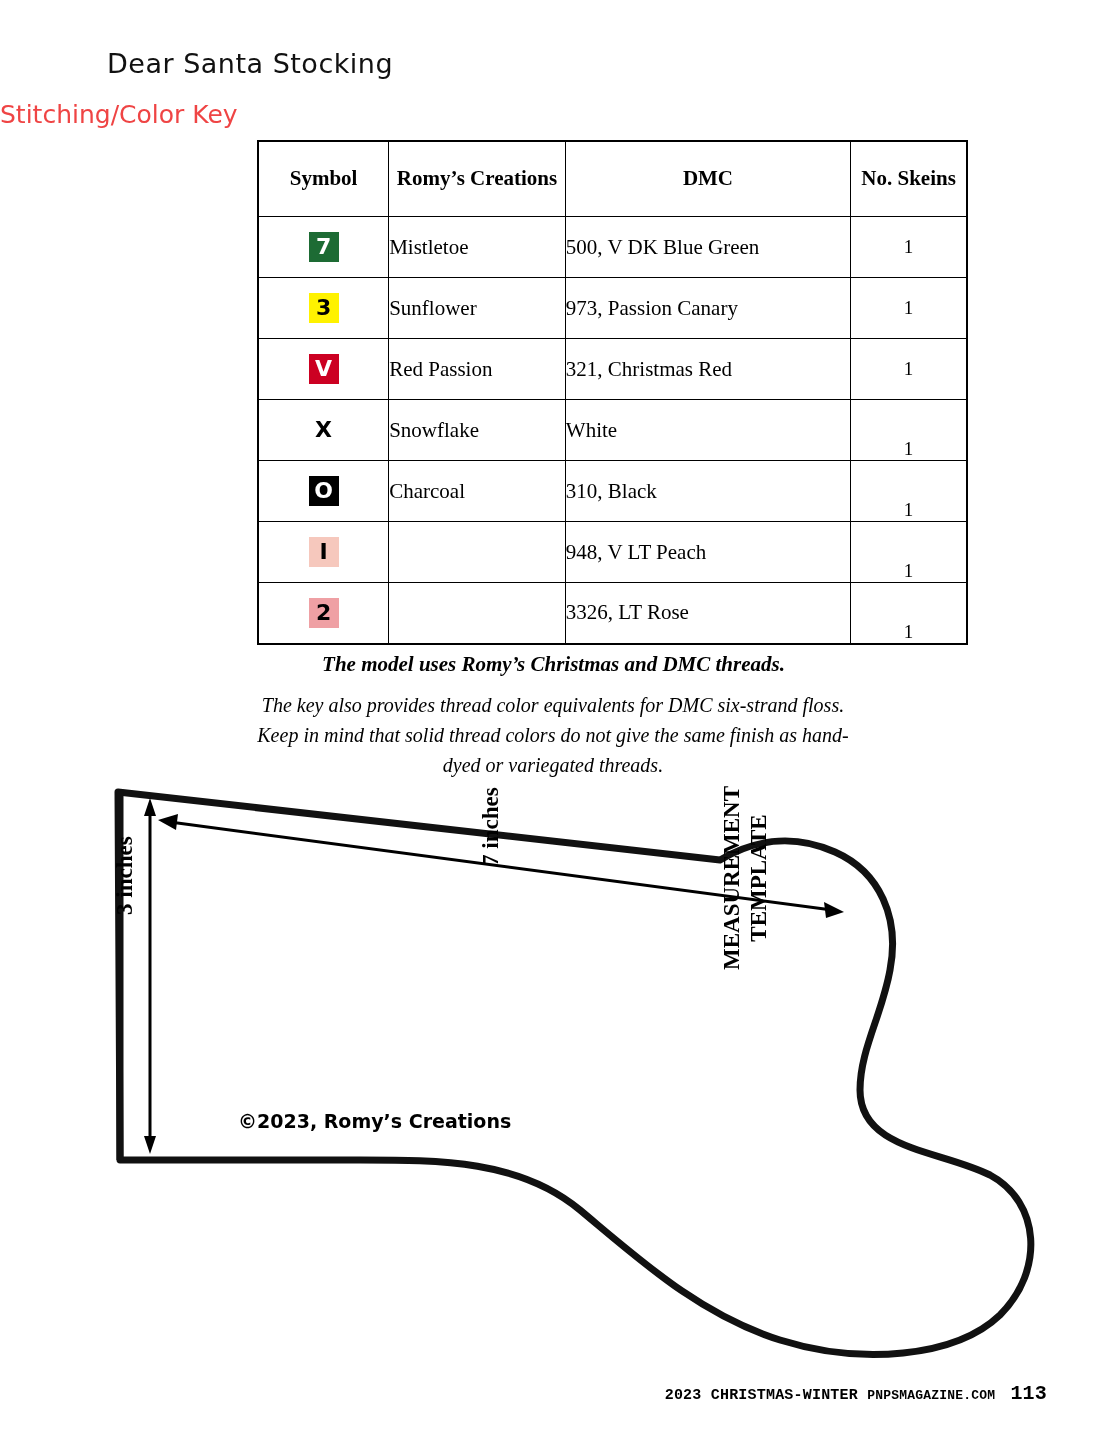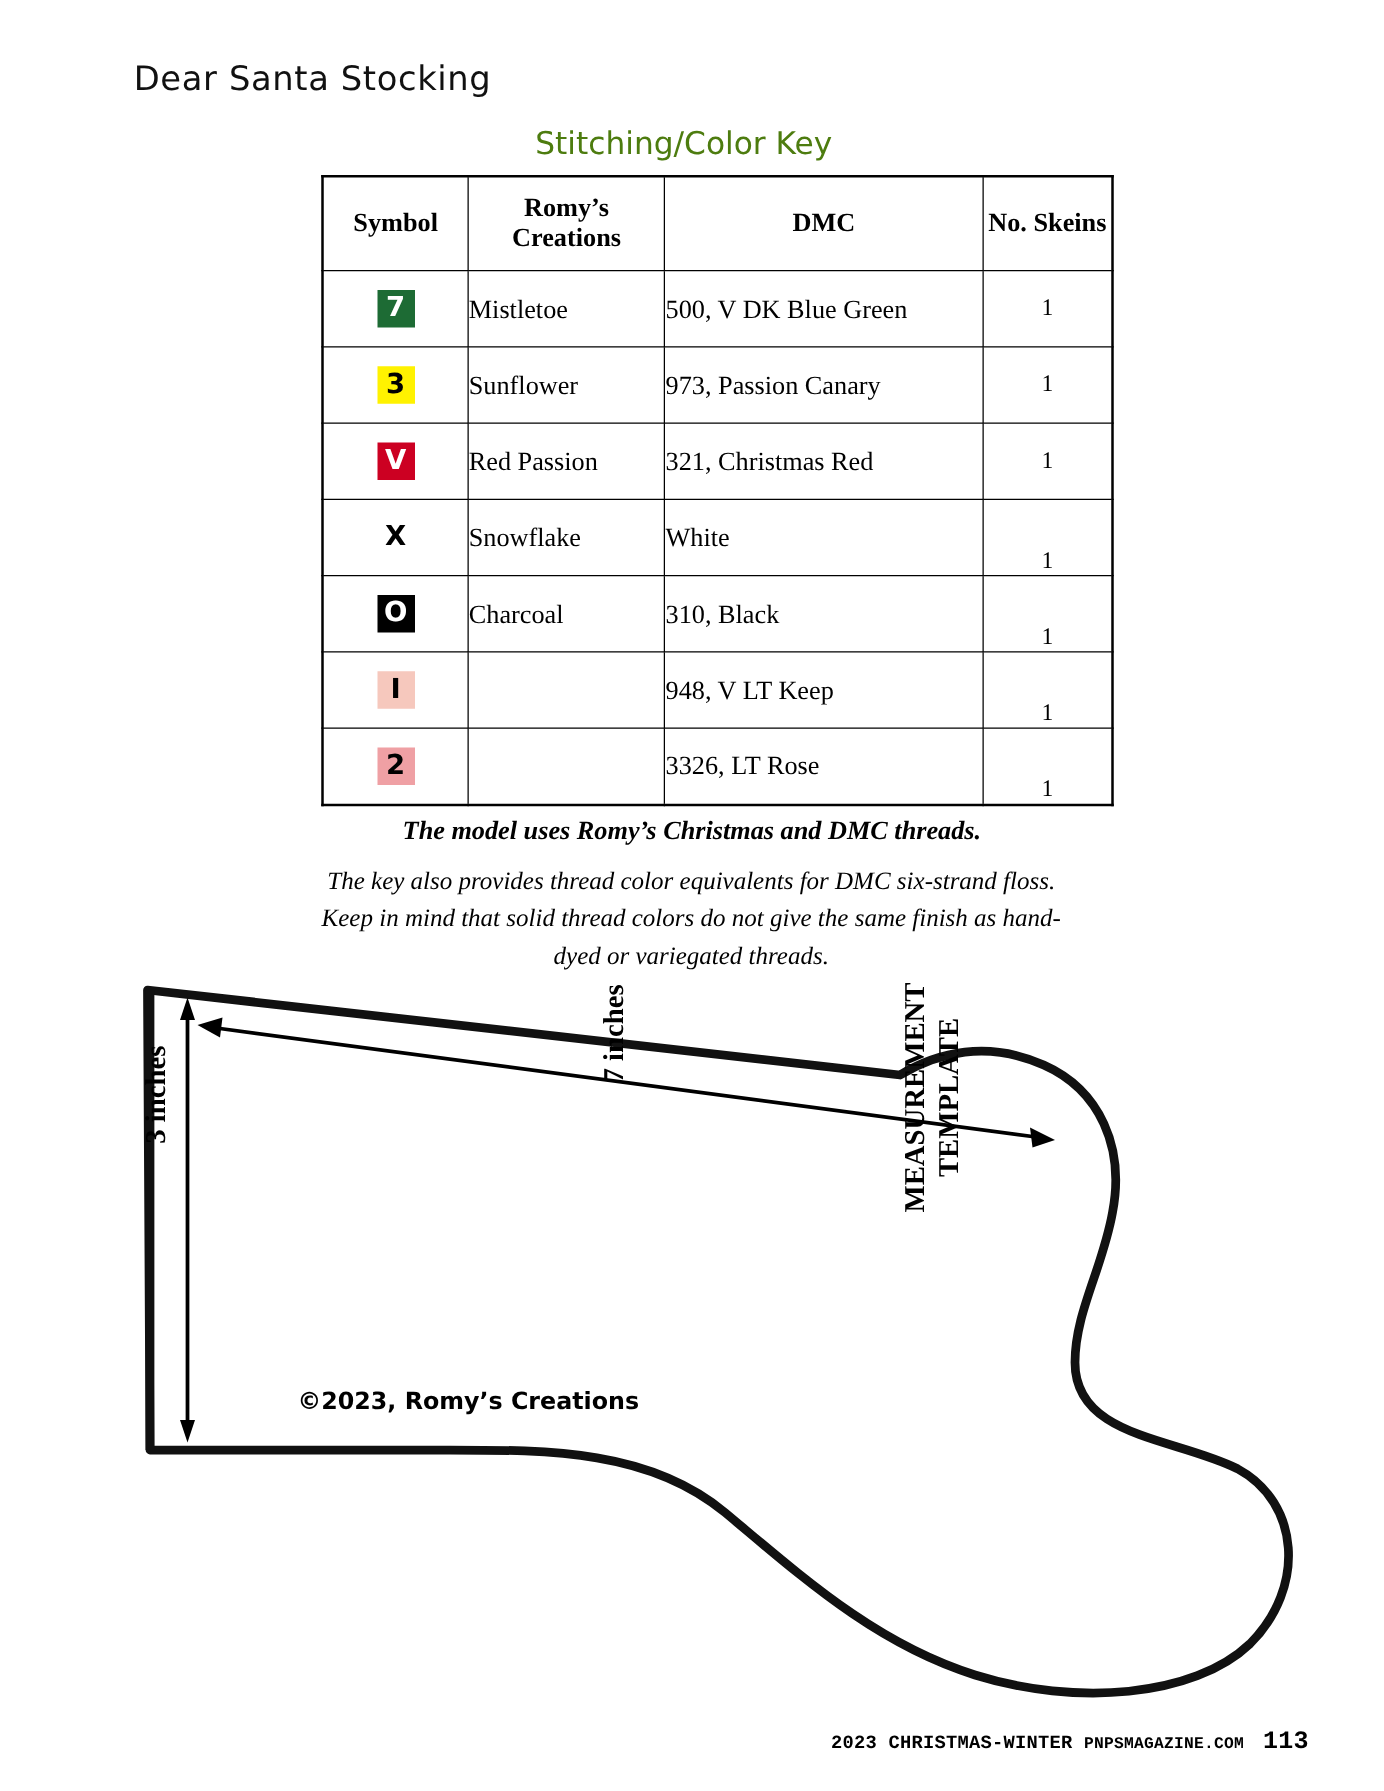--- a/index.html
+++ b/index.html
@@ -27,32 +27,31 @@
     color: #111111;
     margin-left: 29px;
   }
 
   
   .key-title {
     position: absolute;
     left: 0;
     top: 100px;
     width: 1094px;
-    text-align: center;
     font-family: "DejaVu Sans", sans-serif;
     font-size: 25px;
-    color: #4d7c0f;
+    color: #ef4444;
   }
 
   
   .key-table {
     position: absolute;
     left: 257px;
     top: 140px;
-    width: 634px;
+    width: 711px;
     border-collapse: collapse;
     border: 2px solid #000;
     background: #fff;
   }
   .key-table th, .key-table td {
     border: 1px solid #000;
     padding: 0;
   }
   .key-table thead th {
     font-family: "Liberation Serif", serif;
@@ -238,21 +237,21 @@
     </tr>
     <tr>
       <td class="cell-symbol"><span class="sym-box" style="color: rgb(255, 255, 255); background: rgb(0, 0, 0);">O</span></td>
       <td class="cell-text">Charcoal</td>
       <td class="cell-text">310, Black</td>
       <td class="cell-skeins">1</td>
     </tr>
     <tr>
       <td class="cell-symbol"><span class="sym-box" style="color: rgb(0, 0, 0); background: rgb(246, 200, 189);">I</span></td>
       <td class="cell-text"></td>
-      <td class="cell-text">948, V LT Keep</td>
+      <td class="cell-text">948, V LT Peach</td>
       <td class="cell-skeins">1</td>
     </tr>
     <tr>
       <td class="cell-symbol"><span class="sym-box" style="color: rgb(0, 0, 0); background: rgb(239, 160, 164);">2</span></td>
       <td class="cell-text"></td>
       <td class="cell-text">3326, LT Rose</td>
       <td class="cell-skeins">1</td>
     </tr>
   </tbody>
 </table>

